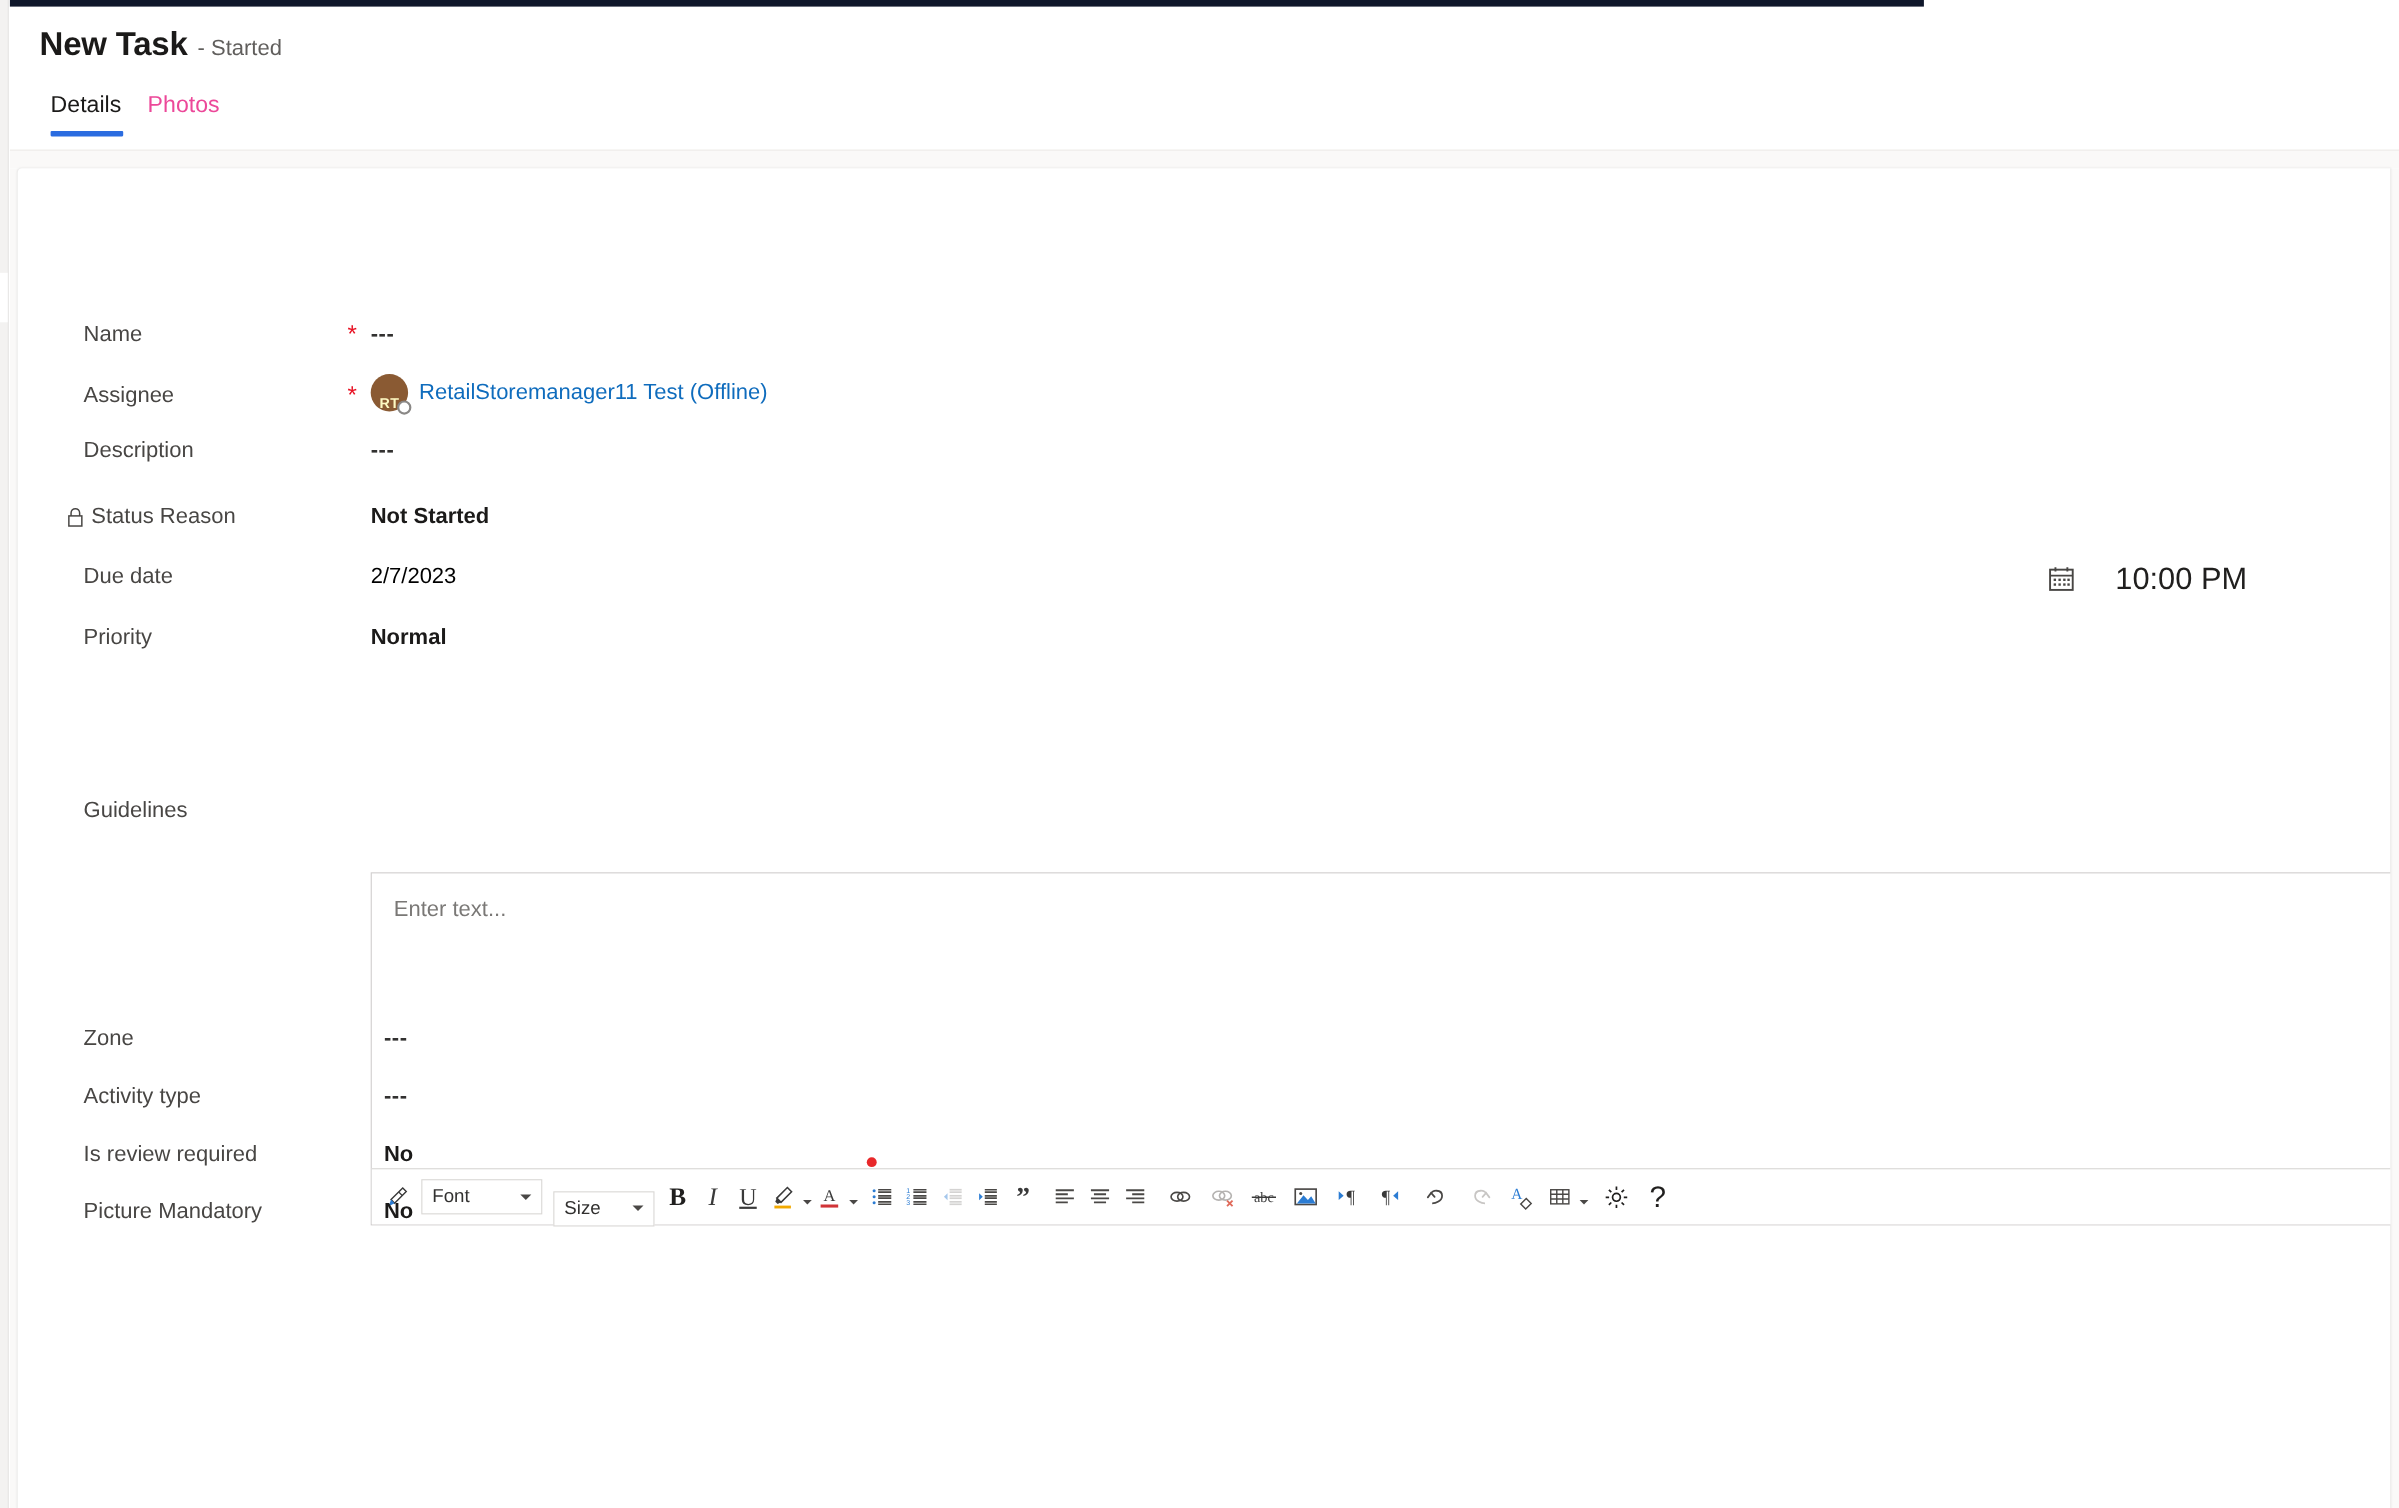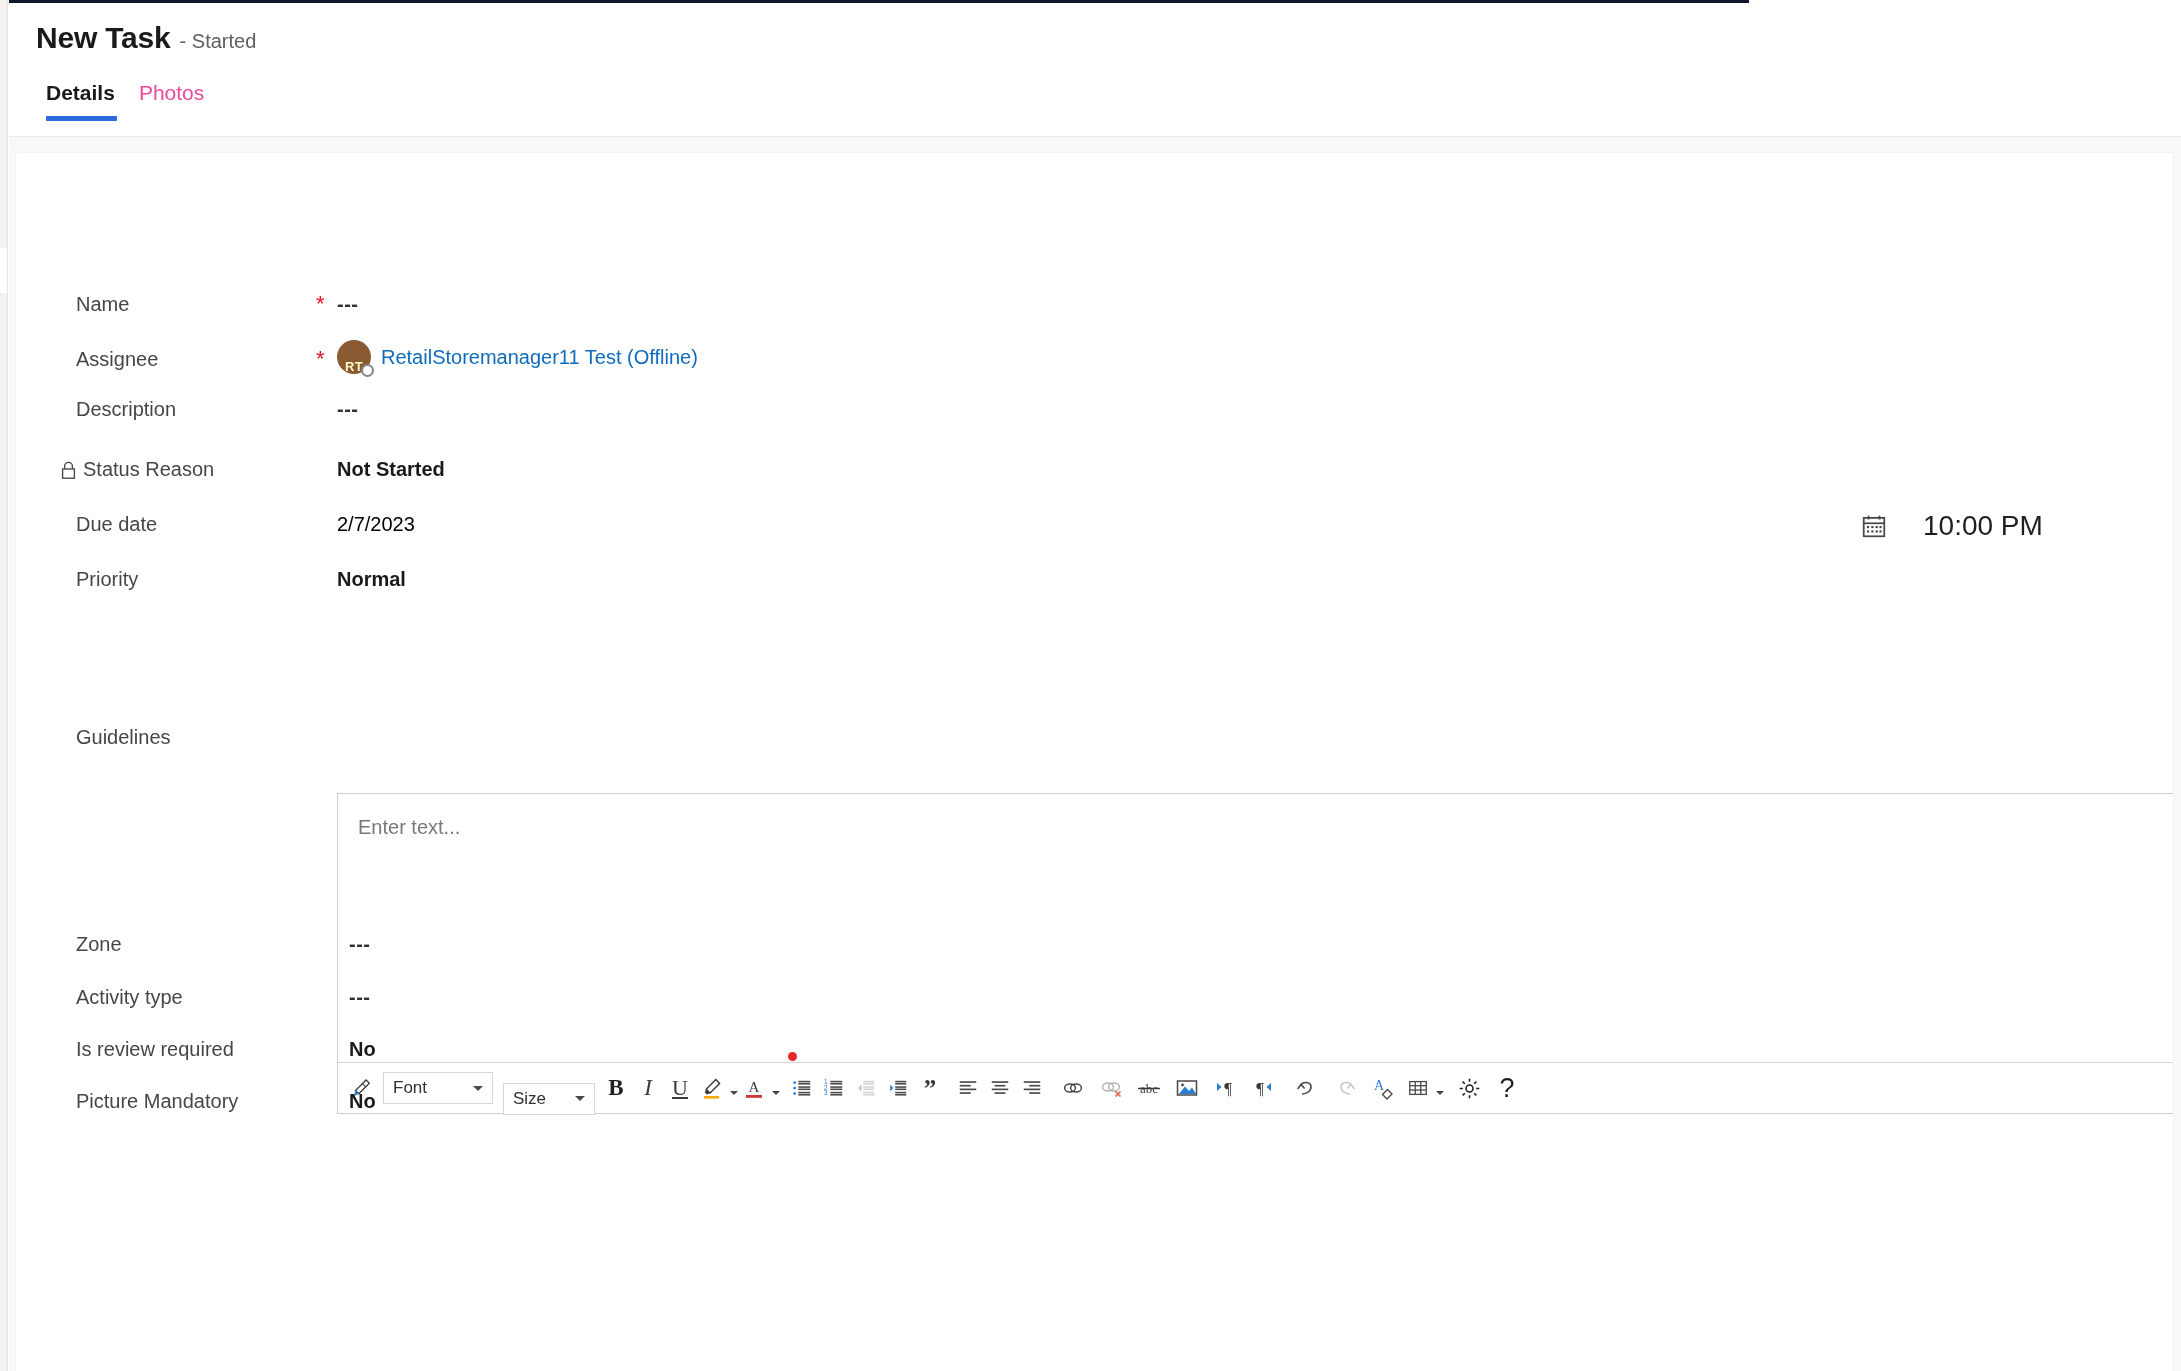--- a/index.html
+++ b/index.html
@@ -41,21 +41,21 @@
     background: #ffffff;
   }
 
   
   .header {
     position: absolute;
     left: 9px; top: 0;
     width: 1740px;
     height: 136px;
     background: #ffffff;
-    border-top: 3px solid #0f172a;
+    border-top: 6px solid #0f172a;
     box-sizing: border-box;
   }
   .title-row {
     position: absolute;
     left: 27px;
     top: 18px;
     display: flex;
     align-items: baseline;
     gap: 9px;
   }
@@ -83,21 +83,21 @@
   .tab {
     position: relative;
     padding: 0 12px 16px 12px;
     font-size: 21px;
     color: #ec4899;
     cursor: pointer;
     white-space: nowrap;
   }
   .tab:first-child { padding-left: 10px; }
   .tab.active {
-    font-weight: 700;
+    font-weight: 400;
     color: #1b1a19;
   }
   .tab.active::after {
     content: "";
     position: absolute;
     left: 10px;
     right: 10px;
     bottom: 0;
     height: 5px;
     background: #2b6ce0;

